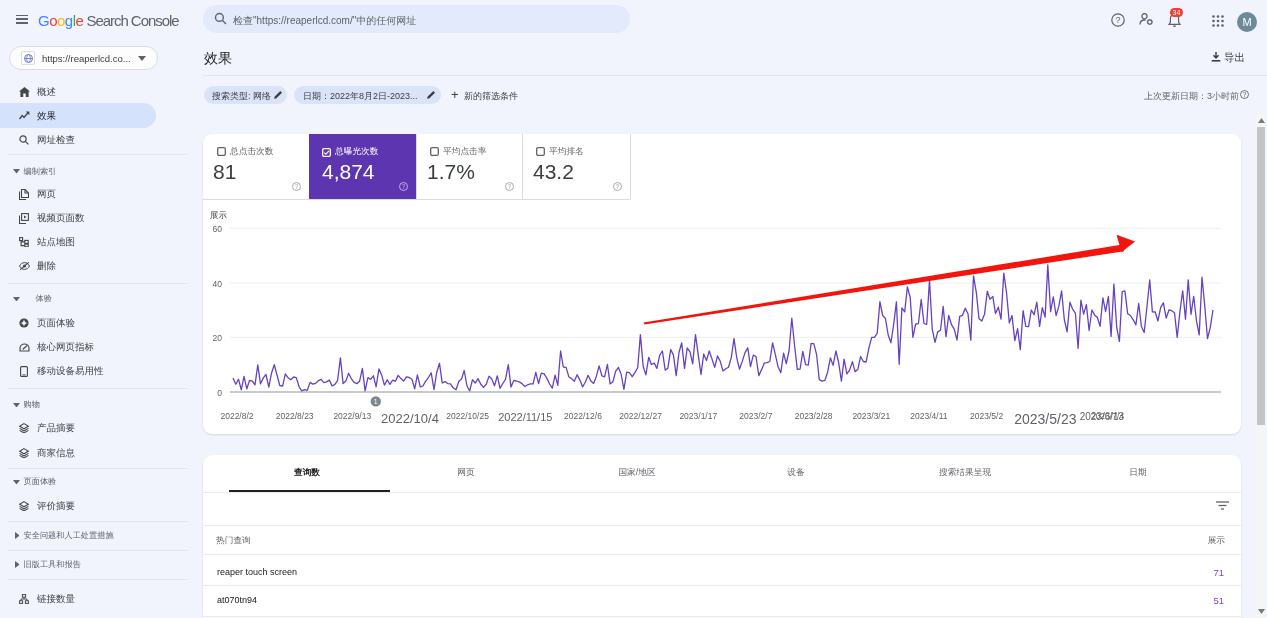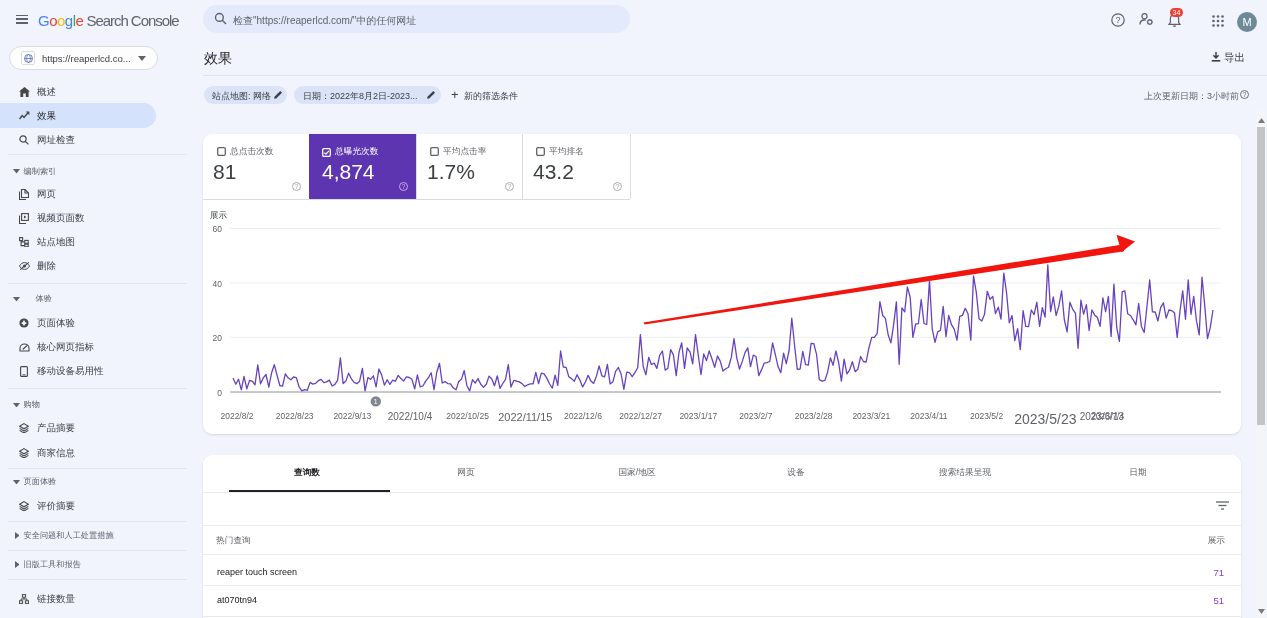--- a/index.html
+++ b/index.html
@@ -186,21 +186,21 @@
 
 <div class="abs" style="left:204px;top:50px;font-size:14px;color:#202124;">效果</div>
 <svg class="abs" style="left:1211px;top:51.5px;" width="10" height="10" viewBox="0 0 10 10">
   <path d="M5 0 v5.4 M2.4 3.3 L5 6 l2.6 -2.7" fill="none" stroke="#3c4043" stroke-width="1.5"></path>
   <rect x="0.7" y="8" width="8.6" height="1.6" fill="#3c4043"></rect>
 </svg>
 <div class="abs" style="left:1224px;top:51px;font-size:10.5px;color:#3c4043;">导出</div>
 <div class="abs" style="left:203px;top:75px;width:1064px;height:1px;background:#e1e4ea;"></div>
 
 <div class="abs" style="left:204px;top:86px;width:83px;height:18px;border-radius:9px;background:#dbe3f8;"></div>
-<div class="abs" style="left:212px;top:90px;font-size:9px;color:#3c4043;">站点地图: 网络</div>
+<div class="abs" style="left:212px;top:90px;font-size:9px;color:#3c4043;">搜索类型: 网络</div>
 <svg class="abs" style="left:274px;top:90px;" width="9" height="9" viewBox="0 0 9 9">
     <path d="M0.5 6.8 L6.3 1 l1.7 1.7 L2.2 8.5 L0.2 8.8 z" fill="#3c4043"></path>
   </svg>
 <div class="abs" style="left:294px;top:86px;width:147px;height:18px;border-radius:9px;background:#dbe3f8;"></div>
 <div class="abs" style="left:303px;top:90px;font-size:9px;color:#3c4043;">日期：2022年8月2日-2023...</div>
 <svg class="abs" style="left:427px;top:90px;" width="9" height="9" viewBox="0 0 9 9">
     <path d="M0.5 6.8 L6.3 1 l1.7 1.7 L2.2 8.5 L0.2 8.8 z" fill="#3c4043"></path>
   </svg>
 <div class="abs" style="left:451px;top:88px;font-size:13px;color:#3c4043;line-height:13px;">+</div>
 <div class="abs" style="left:464px;top:90px;font-size:9px;color:#3c4043;">新的筛选条件</div>
@@ -269,21 +269,21 @@
     <polyline points="233.0,377.9 235.8,384.2 238.5,379.2 241.3,389.8 244.0,376.4 246.8,388.9 249.5,380.5 252.3,381.2 255.0,384.9 257.8,364.8 260.5,383.8 263.3,377.9 266.0,374.5 268.8,387.2 271.5,373.2 274.3,364.7 277.0,375.0 279.8,385.5 282.6,386.1 285.3,373.9 288.1,377.8 290.8,379.8 293.6,377.0 296.3,377.6 299.1,386.8 301.8,390.9 304.6,389.7 307.3,390.3 310.1,382.4 312.8,384.1 315.6,383.4 318.3,380.7 321.1,379.3 323.8,382.6 326.6,381.9 329.3,380.1 332.1,386.0 334.9,384.4 337.6,380.3 340.4,357.8 343.1,383.6 345.9,381.1 348.6,373.2 351.4,378.8 354.1,382.4 356.9,383.7 359.6,381.2 362.4,368.3 365.1,390.9 367.9,377.6 370.6,379.3 373.4,375.8 376.1,386.8 378.9,369.0 381.7,375.1 384.4,385.2 387.2,379.7 389.9,384.4 392.7,380.2 395.4,381.3 398.2,375.4 400.9,378.6 403.7,381.0 406.4,376.8 409.2,377.5 411.9,379.3 414.7,388.9 417.4,374.9 420.2,386.9 422.9,386.0 425.7,381.1 428.4,377.7 431.2,372.8 434.0,389.7 436.7,372.5 439.5,363.3 442.2,383.0 445.0,381.6 447.7,383.6 450.5,383.8 453.2,387.8 456.0,389.8 458.7,381.6 461.5,379.1 464.2,370.5 467.0,386.0 469.7,390.9 472.5,379.7 475.2,383.1 478.0,378.6 480.8,384.3 483.5,387.4 486.3,384.3 489.0,376.1 491.8,379.0 494.5,385.8 497.3,375.8 500.0,388.4 502.8,383.5 505.5,379.4 508.3,364.7 511.0,387.1 513.8,380.4 516.5,381.0 519.3,381.9 522.0,383.6 524.8,386.5 527.6,384.8 530.3,383.8 533.1,383.9 535.8,372.3 538.6,383.7 541.3,373.1 544.1,373.8 546.8,378.1 549.6,384.0 552.3,388.1 555.1,375.2 557.8,385.4 560.6,351.0 563.3,367.0 566.1,367.4 568.8,376.7 571.6,378.6 574.3,381.3 577.1,374.7 579.9,380.1 582.6,386.9 585.4,382.0 588.1,375.3 590.9,381.1 593.6,383.4 596.4,376.2 599.1,365.9 601.9,375.8 604.6,376.8 607.4,364.3 610.1,383.9 612.9,381.8 615.6,371.4 618.4,367.4 621.1,374.0 623.9,389.3 626.7,372.1 629.4,372.6 632.2,376.7 634.9,372.6 637.7,367.7 640.4,334.6 643.2,366.5 645.9,374.9 648.7,357.3 651.4,364.5 654.2,363.1 656.9,368.4 659.7,355.3 662.4,351.0 665.2,370.1 667.9,368.2 670.7,349.6 673.4,354.9 676.2,375.6 679.0,352.3 681.7,342.8 684.5,368.4 687.2,348.0 690.0,351.8 692.7,363.8 695.5,334.6 698.2,354.6 701.0,374.5 703.7,354.0 706.5,360.6 709.2,351.0 712.0,359.0 714.7,367.4 717.5,356.0 720.2,361.1 723.0,371.0 725.8,368.7 728.5,367.2 731.3,357.4 734.0,338.7 736.8,358.1 739.5,369.0 742.3,361.4 745.0,352.6 747.8,347.8 750.5,366.6 753.3,355.2 756.0,356.5 758.8,375.6 761.5,369.9 764.3,363.1 767.0,362.7 769.8,361.5 772.6,342.8 775.3,354.4 778.1,366.8 780.8,372.7 783.6,353.1 786.3,363.6 789.1,350.5 791.8,318.2 794.6,345.7 797.3,369.4 800.1,369.0 802.8,351.4 805.6,364.7 808.3,365.2 811.1,343.3 813.8,343.7 816.6,354.7 819.3,379.7 822.1,381.1 824.9,380.4 827.6,372.2 830.4,357.8 833.1,365.4 835.9,351.0 838.6,362.4 841.4,381.1 844.1,359.2 846.9,373.8 849.6,370.1 852.4,361.7 855.1,371.7 857.9,369.2 860.6,356.5 863.4,361.5 866.1,362.1 868.9,347.8 871.7,337.4 874.4,337.4 877.2,333.4 879.9,301.7 882.7,315.5 885.4,318.4 888.2,335.0 890.9,342.8 893.7,324.2 896.4,301.8 899.2,364.3 901.9,307.9 904.7,311.9 907.4,286.8 910.2,297.5 912.9,337.4 915.7,324.0 918.4,323.7 921.2,299.5 924.0,323.5 926.7,324.5 929.5,280.0 932.2,328.8 935.0,342.3 937.7,331.9 940.5,330.2 943.2,306.4 946.0,336.7 948.7,315.5 951.5,324.7 954.2,329.2 957.0,340.1 959.7,316.4 962.5,315.3 965.2,308.2 968.0,313.7 970.8,340.2 973.5,275.9 976.3,292.4 979.0,318.7 981.8,321.0 984.5,314.3 987.3,291.3 990.0,299.3 992.8,296.4 995.5,313.6 998.3,307.2 1001.0,319.2 1003.8,273.1 1006.5,292.3 1009.3,322.9 1012.0,315.5 1014.8,340.6 1017.6,328.7 1020.3,349.6 1023.1,310.7 1025.8,326.4 1028.6,326.6 1031.3,310.0 1034.1,314.7 1036.8,302.2 1039.6,326.4 1042.3,307.7 1045.1,317.1 1047.8,264.9 1050.6,311.6 1053.3,296.8 1056.1,315.5 1058.8,306.4 1061.6,290.9 1064.3,319.5 1067.1,331.9 1069.9,302.2 1072.6,309.1 1075.4,313.1 1078.1,348.3 1080.9,300.1 1083.6,314.1 1086.4,304.6 1089.1,330.5 1091.9,310.0 1094.6,314.9 1097.4,317.5 1100.1,326.4 1102.9,297.8 1105.6,311.6 1108.4,296.4 1111.1,336.4 1113.9,284.1 1116.7,327.3 1119.4,341.4 1122.2,291.6 1124.9,290.9 1127.7,313.8 1130.4,315.5 1133.2,319.8 1135.9,324.9 1138.7,303.5 1141.4,326.4 1144.2,332.4 1146.9,307.3 1149.7,280.0 1152.4,311.9 1155.2,312.0 1157.9,321.0 1160.7,307.3 1163.4,302.8 1166.2,318.1 1169.0,310.0 1171.7,310.7 1174.5,312.7 1177.2,337.4 1180.0,310.9 1182.7,290.9 1185.5,319.3 1188.2,280.0 1191.0,314.3 1193.7,296.3 1196.5,321.0 1199.2,334.9 1202.0,277.2 1204.7,305.1 1207.5,338.7 1210.2,327.9 1213.0,310.0" fill="none" stroke="#6742c0" stroke-width="1.3" stroke-linejoin="round"></polyline>
     <polygon points="643.5,322.6 644.6,324.4 1124,251.3 1124,244.3" fill="#f2150d"></polygon>
     <polygon points="1135,241.5 1116.5,234.8 1121.5,252.3" fill="#f2150d"></polygon>
     <circle cx="375.8" cy="401.4" r="5.2" fill="#80868b"></circle>
     <text x="375.8" y="404.4" font-size="7" fill="#fff" text-anchor="middle" font-family="Liberation Sans">1</text>
   </g>
 </svg>
 <div class="abs" style="left:207.0px;top:410.5px;width:60px;text-align:center;font-size:8.5px;color:#5f6368;">2022/8/2</div>
 <div class="abs" style="left:264.7px;top:410.5px;width:60px;text-align:center;font-size:8.5px;color:#5f6368;">2022/8/23</div>
 <div class="abs" style="left:322.3px;top:410.5px;width:60px;text-align:center;font-size:8.5px;color:#5f6368;">2022/9/13</div>
-<div class="abs" style="left:380.0px;top:410.5px;width:60px;text-align:center;font-size:10px;color:#5f6368;">2022/10/4</div>
+<div class="abs" style="left:380.0px;top:410.5px;width:60px;text-align:center;font-size:13px;color:#5f6368;">2022/10/4</div>
 <div class="abs" style="left:437.6px;top:410.5px;width:60px;text-align:center;font-size:8.5px;color:#5f6368;">2022/10/25</div>
 <div class="abs" style="left:495.3px;top:410.5px;width:60px;text-align:center;font-size:11px;color:#5f6368;">2022/11/15</div>
 <div class="abs" style="left:553.0px;top:410.5px;width:60px;text-align:center;font-size:8.5px;color:#5f6368;">2022/12/6</div>
 <div class="abs" style="left:610.6px;top:410.5px;width:60px;text-align:center;font-size:8.5px;color:#5f6368;">2022/12/27</div>
 <div class="abs" style="left:668.3px;top:410.5px;width:60px;text-align:center;font-size:8.5px;color:#5f6368;">2023/1/17</div>
 <div class="abs" style="left:725.9px;top:410.5px;width:60px;text-align:center;font-size:8.5px;color:#5f6368;">2023/2/7</div>
 <div class="abs" style="left:783.6px;top:410.5px;width:60px;text-align:center;font-size:8.5px;color:#5f6368;">2023/2/28</div>
 <div class="abs" style="left:841.3px;top:410.5px;width:60px;text-align:center;font-size:8.5px;color:#5f6368;">2023/3/21</div>
 <div class="abs" style="left:898.9px;top:410.5px;width:60px;text-align:center;font-size:8.5px;color:#5f6368;">2023/4/11</div>
 <div class="abs" style="left:956.6px;top:410.5px;width:60px;text-align:center;font-size:8.5px;color:#5f6368;">2023/5/2</div>

